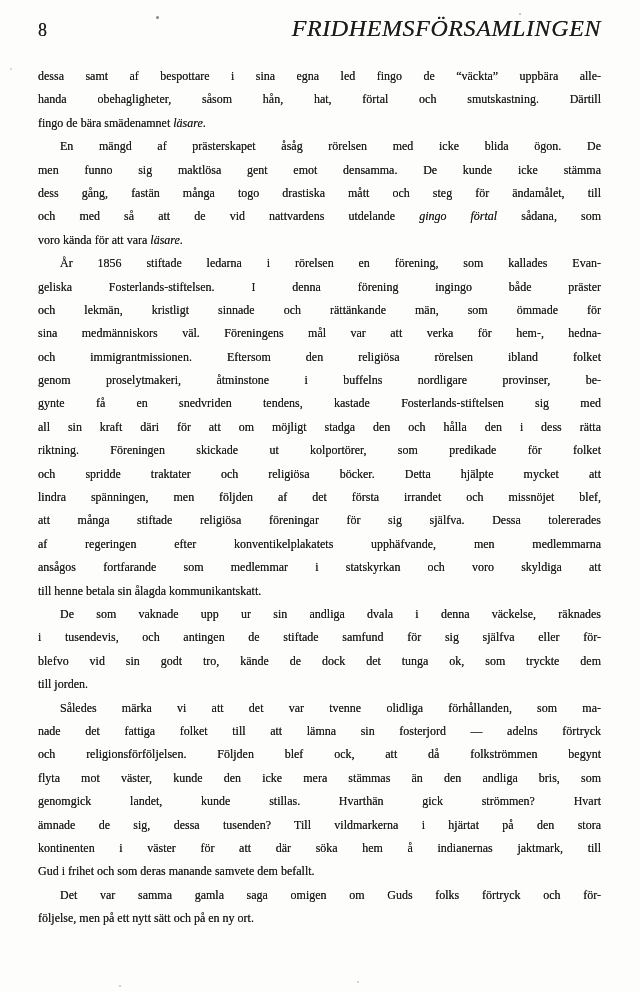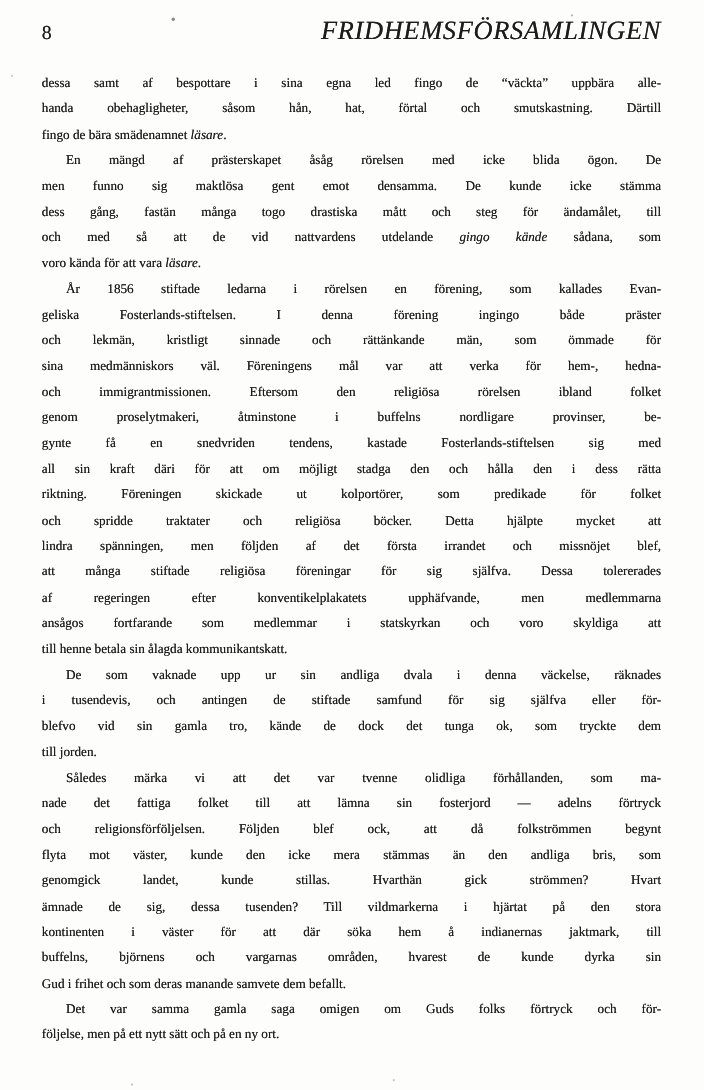--- a/index.html
+++ b/index.html
@@ -84,21 +84,21 @@
   <div class="page-body">
       <div class="paragraph">
         <div class="line">dessa samt af bespottare i sina egna led fingo de “väckta” uppbära alle-</div>
         <div class="line">handa obehagligheter, såsom hån, hat, förtal och smutskastning. Därtill</div>
         <div class="line lastline">fingo de bära smädenamnet <i>läsare</i>.</div>
       </div>
       <div class="paragraph indent">
         <div class="line">En mängd af prästerskapet åsåg rörelsen med icke blida ögon. De</div>
         <div class="line">men funno sig maktlösa gent emot densamma. De kunde icke stämma</div>
         <div class="line">dess gång, fastän många togo drastiska mått och steg för ändamålet, till</div>
-        <div class="line">och med så att de vid nattvardens utdelande <i>gingo kände</i> sådana, som</div>
+        <div class="line">och med så att de vid nattvardens utdelande <i>gingo förtal</i> sådana, som</div>
         <div class="line lastline">voro kända för att vara <i>läsare</i>.</div>
       </div>
       <div class="paragraph indent">
         <div class="line">År 1856 stiftade ledarna i rörelsen en förening, som kallades Evan-</div>
         <div class="line">geliska Fosterlands-stiftelsen. I denna förening ingingo både präster</div>
         <div class="line">och lekmän, kristligt sinnade och rättänkande män, som ömmade för</div>
         <div class="line">sina medmänniskors väl. Föreningens mål var att verka för hem-, hedna-</div>
         <div class="line">och immigrantmissionen. Eftersom den religiösa rörelsen ibland folket</div>
         <div class="line">genom proselytmakeri, åtminstone i buffelns nordligare provinser, be-</div>
         <div class="line">gynte få en snedvriden tendens, kastade Fosterlands-stiftelsen sig med</div>
@@ -107,32 +107,31 @@
         <div class="line">och spridde traktater och religiösa böcker. Detta hjälpte mycket att</div>
         <div class="line">lindra spänningen, men följden af det första irrandet och missnöjet blef,</div>
         <div class="line">att många stiftade religiösa föreningar för sig själfva. Dessa tolererades</div>
         <div class="line">af regeringen efter konventikelplakatets upphäfvande, men medlemmarna</div>
         <div class="line">ansågos fortfarande som medlemmar i statskyrkan och voro skyldiga att</div>
         <div class="line lastline">till henne betala sin ålagda kommunikantskatt.</div>
       </div>
       <div class="paragraph indent">
         <div class="line">De som vaknade upp ur sin andliga dvala i denna väckelse, räknades</div>
         <div class="line">i tusendevis, och antingen de stiftade samfund för sig själfva eller för-</div>
-        <div class="line">blefvo vid sin gamla tro, kände de dock det tunga ok, som tryckte dem</div>
+        <div class="line">blefvo vid sin godt tro, kände de dock det tunga ok, som tryckte dem</div>
         <div class="line lastline">till jorden.</div>
       </div>
       <div class="paragraph indent">
         <div class="line">Således märka vi att det var tvenne olidliga förhållanden, som ma-</div>
         <div class="line">nade det fattiga folket till att lämna sin fosterjord — adelns förtryck</div>
         <div class="line">och religionsförföljelsen. Följden blef ock, att då folkströmmen begynt</div>
         <div class="line">flyta mot väster, kunde den icke mera stämmas än den andliga bris, som</div>
         <div class="line">genomgick landet, kunde stillas. Hvarthän gick strömmen? Hvart</div>
         <div class="line">ämnade de sig, dessa tusenden? Till vildmarkerna i hjärtat på den stora</div>
         <div class="line">kontinenten i väster för att där söka hem å indianernas jaktmark, till</div>
-        <div class="line">buffelns, björnens och vargarnas områden, hvarest de kunde dyrka sin</div>
         <div class="line lastline">Gud i frihet och som deras manande samvete dem befallt.</div>
       </div>
       <div class="paragraph indent">
         <div class="line">Det var samma gamla saga omigen om Guds folks förtryck och för-</div>
         <div class="line lastline">följelse, men på ett nytt sätt och på en ny ort.</div>
       </div>
     </div>
 
   <span class="speck s1"></span>
   <span class="speck s2"></span>

